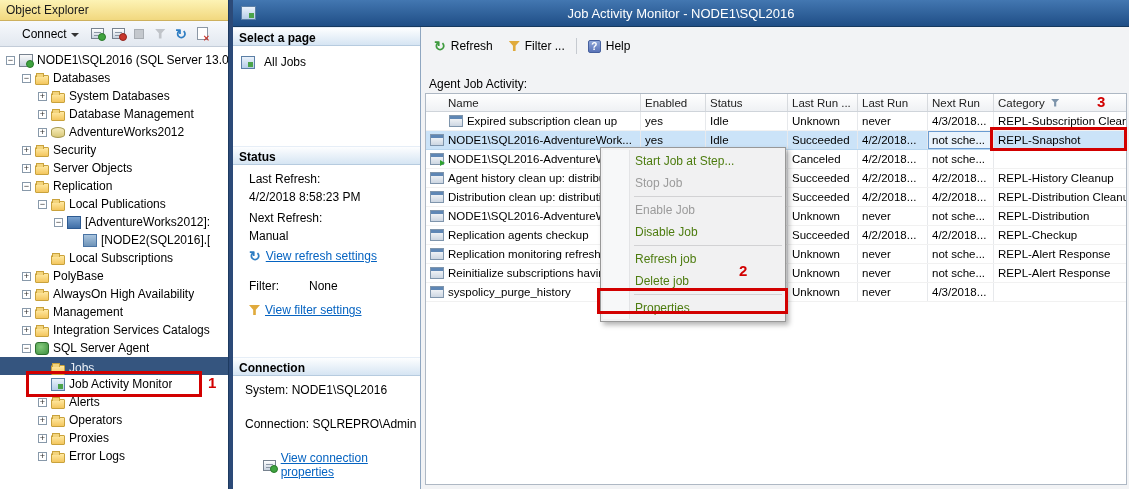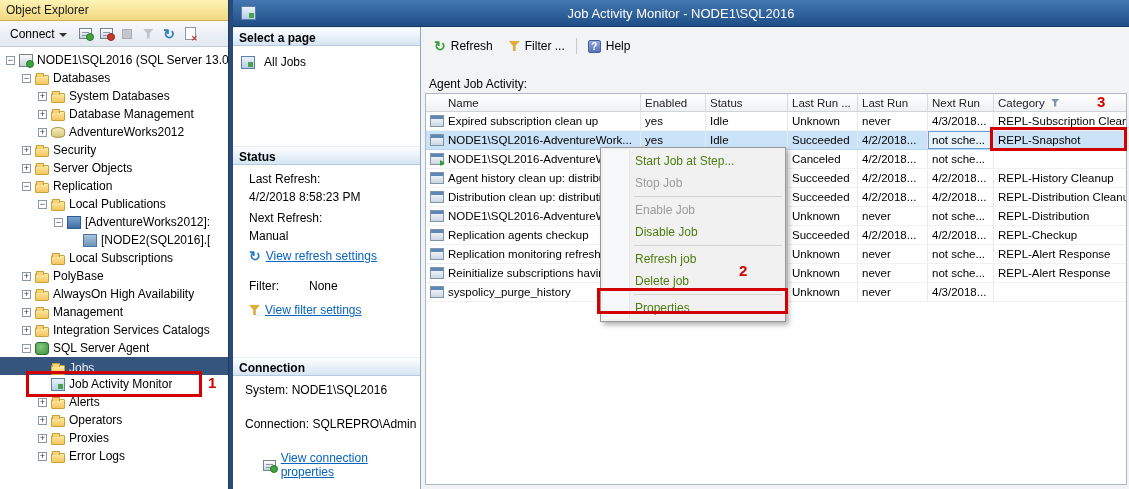--- a/index.html
+++ b/index.html
@@ -3,21 +3,21 @@
 <meta charset="utf-8">
 <style>
   * { box-sizing: border-box; margin: 0; padding: 0; }
   html,body { width:1129px; height:489px; }
   body { font-family:"Liberation Sans", sans-serif; font-size:12px; color:#000; }
   .screen { position:relative; width:1129px; height:489px; background:#2c4a78; overflow:hidden; }
 
   
   .oe { position:absolute; left:0; top:0; width:229px; height:489px; background:#fff; display:flex; flex-direction:column; border-right:1px solid #1d3a60; }
   .oe-title { height:21px; background:linear-gradient(#fdf3b5,#f1d87f); border-bottom:1px solid #cdb05e; padding:3px 6px 0; font-size:12px; color:#1a1a1a; }
-  .oe-toolbar { height:26px; background:linear-gradient(#f7f9fc,#e2e8f0); border-bottom:1px solid #c3ccd8; display:flex; align-items:center; padding:0 4px; gap:4px; }
+  .oe-toolbar { height:26px; background:linear-gradient(#f7f9fc,#e2e8f0); border-bottom:1px solid #c3ccd8; display:flex; align-items:center; padding:0 16px; gap:4px; }
   .connect-btn { display:flex; align-items:center; gap:4px; padding:2px 5px; border:1px solid transparent; }
   .caret { width:0; height:0; border-left:4px solid transparent; border-right:4px solid transparent; border-top:4px solid #333; margin-top:2px; }
   .tb-ic { width:17px; height:17px; display:flex; align-items:center; justify-content:center; position:relative; }
   .mini-server { width:13px; height:11px; border:1px solid #77828f; background:linear-gradient(#fff,#c8d2de); position:relative; }
   .mini-server::before { content:""; position:absolute; left:2px; right:2px; top:3px; height:1px; background:#8b97a5; box-shadow:0 3px 0 #8b97a5; }
   .dot-green::after { content:""; position:absolute; right:-3px; bottom:-3px; width:6px; height:6px; border-radius:50%; background:#3fa33f; border:1px solid #2a7a2a; }
   .dot-red::after { content:""; position:absolute; right:-3px; bottom:-3px; width:6px; height:6px; border-radius:50%; background:#c8372d; border:1px solid #92251d; }
   .gray-square { width:10px; height:10px; background:#c4c8cd; border:1px solid #a8adb3; }
   .funnel { width:11px; height:10px; background:#e0aa3c; clip-path:polygon(0 0,100% 0,62% 48%,62% 100%,38% 100%,38% 48%); }
   .funnel.disabled { background:#c0c4c9; }
@@ -318,21 +318,21 @@
           <div class="g-cell g-h" style="width: 66px;">
             <span>Next Run</span>
           </div>
           <div class="g-cell g-h" style="width: 134px;">
             <span>Category</span>
             <span class="funnel-sm funnel" style="background: rgb(125, 148, 171);"></span>
           </div>
         </div>
       <div>
           <div class="g-row">
-            <div class="g-cell g-name" style="width: 215px;">
+            <div class="g-cell g-name" style="width: 215px; justify-content: center;">
               <span class="job-ic"></span>
               <span>Expired subscription clean up</span>
             </div>
             <div class="g-cell" style="width: 65px;">yes</div>
             <div class="g-cell" style="width: 82px;">Idle</div>
             <div class="g-cell" style="width: 70px;">Unknown</div>
             <div class="g-cell" style="width: 70px;">never</div>
             <div class="g-cell" style="width: 66px;">4/3/2018...</div>
             <div class="g-cell" style="width: 134px;">REPL-Subscription Clean...</div>
           </div>

